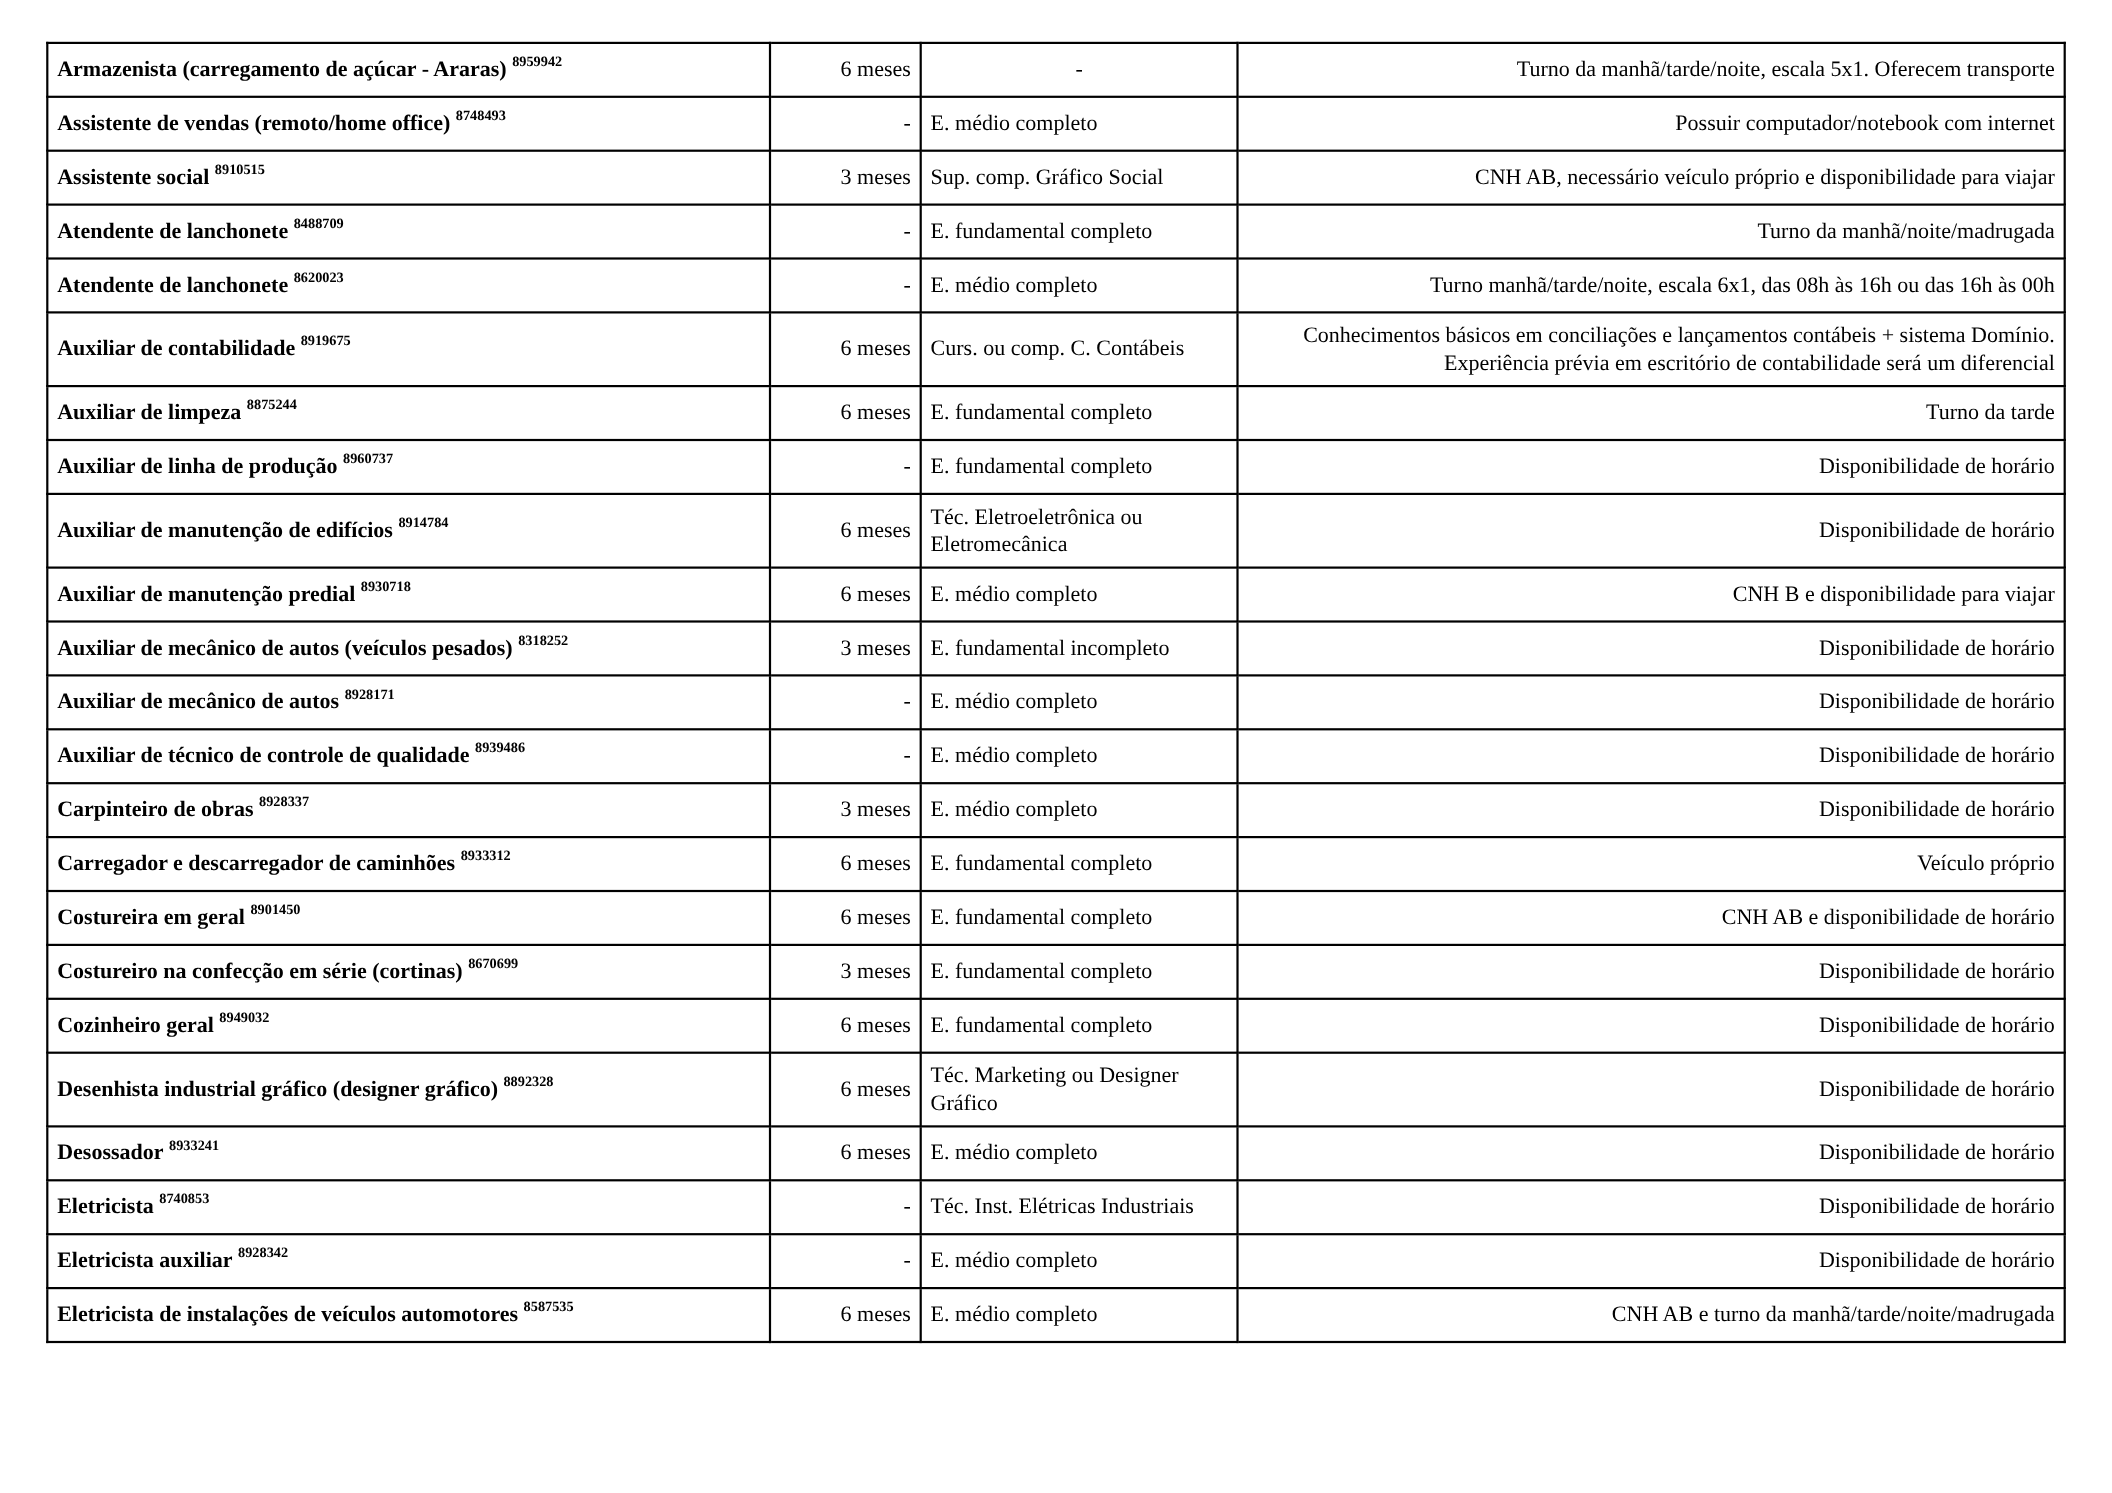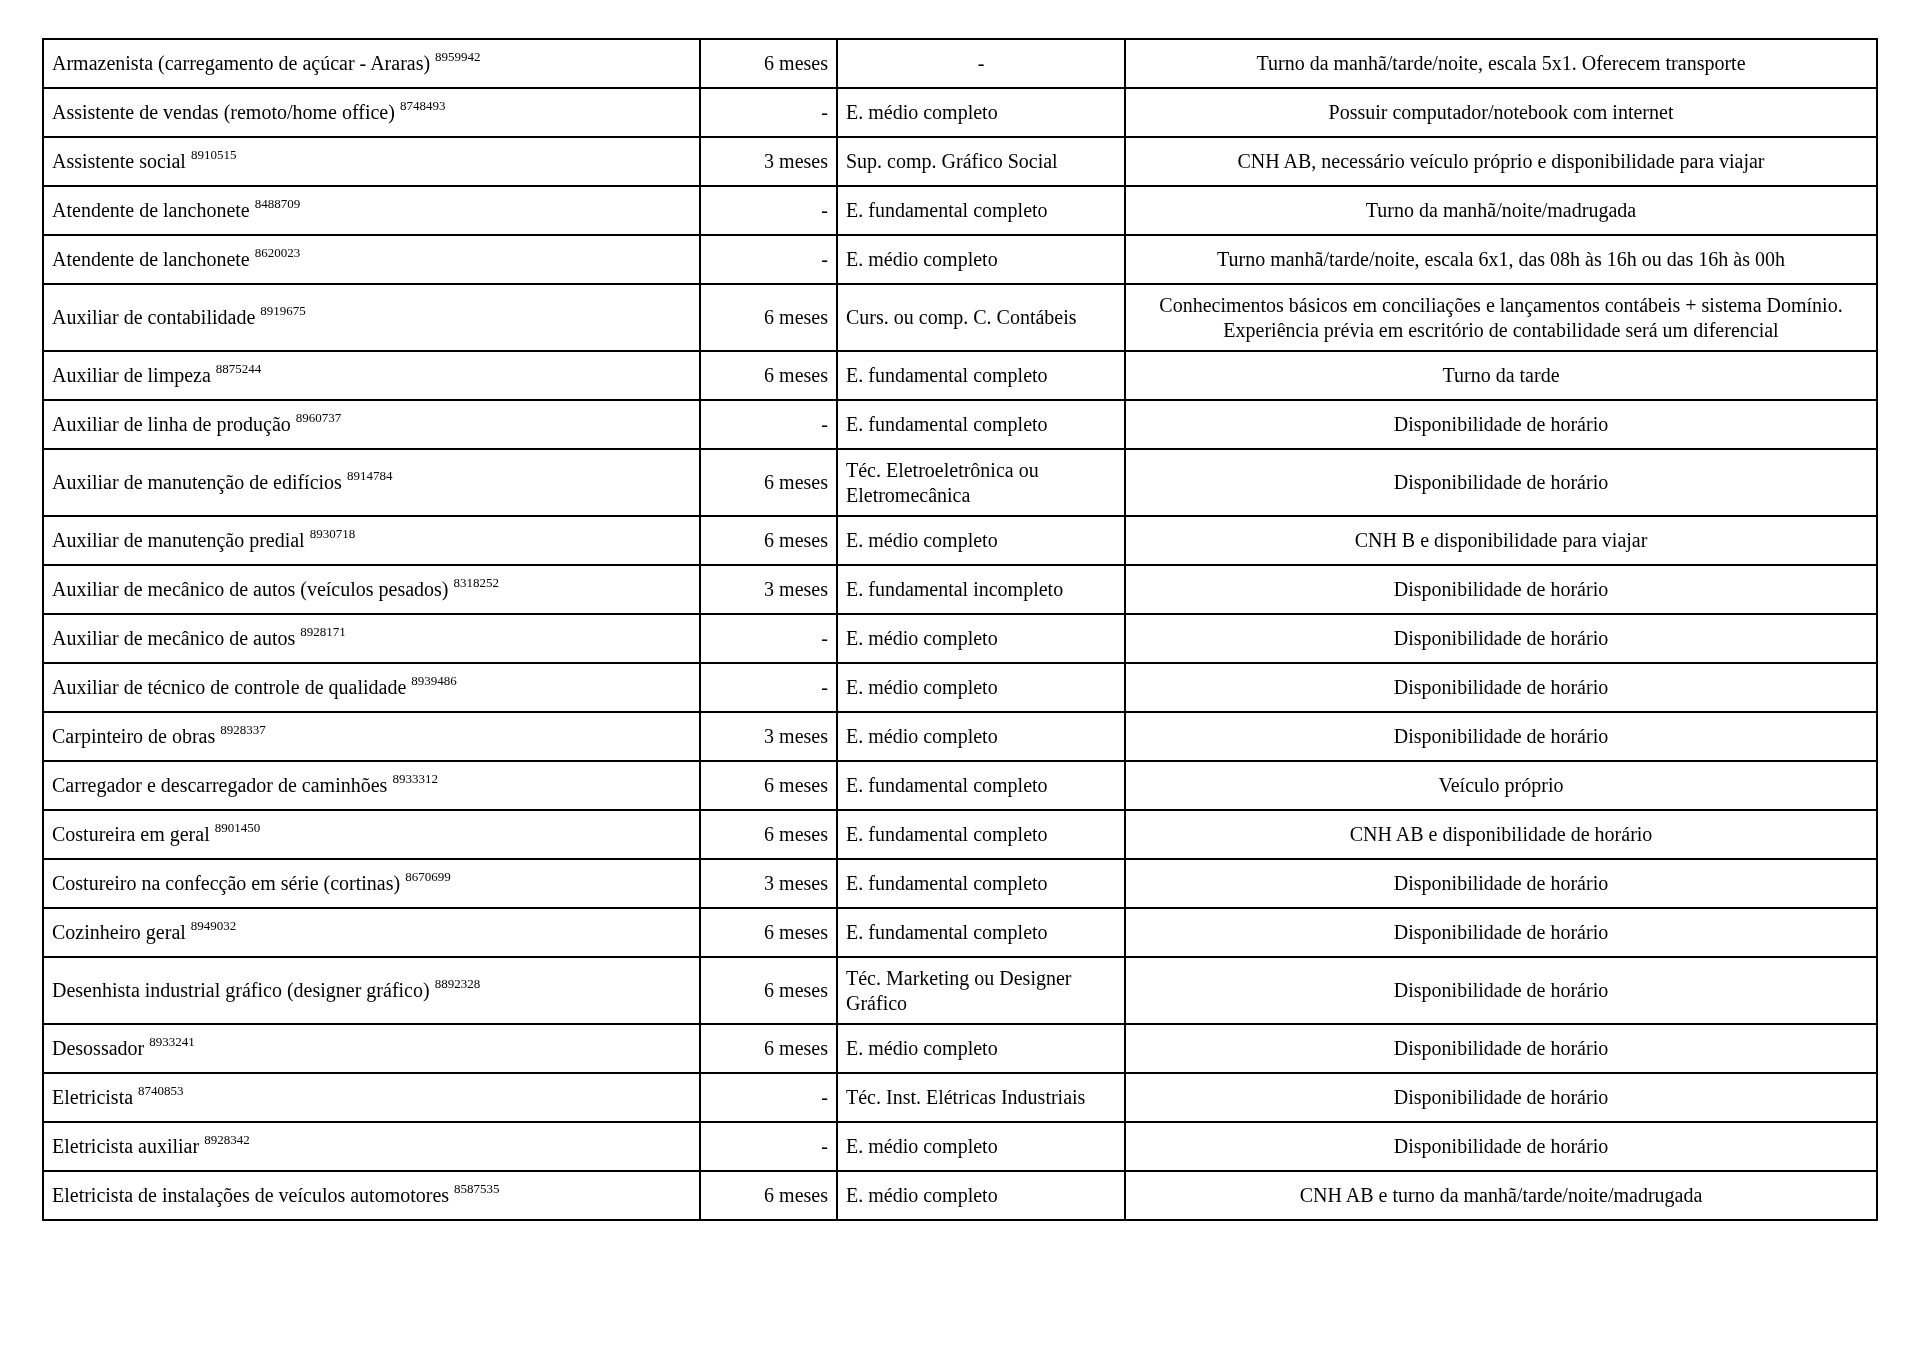--- a/index.html
+++ b/index.html
@@ -29,24 +29,24 @@
     border: 2px solid #000000;
     vertical-align: middle;
     font-size: 20px;
     line-height: 1.22;
     padding: 3px 8px;
     overflow: hidden;
   }
   tr.row-normal { height: 49px; }
   tr.row-tall   { height: 67px; }
 
-  td.c1 { padding-left: 11px; }
+  td.c1 { padding-left: 11px; font-weight: bold; }
   td.c2 { text-align: right; }
   td.c3 { text-align: left; }
-  td.c4 { text-align: center; margin-top: 47px; }
+  td.c4 { text-align: right; margin-top: 47px; }
 
   td .job-code {
     font-size: 13px;
     vertical-align: 9px;
     line-height: 0;
     margin-left: 5px;
     letter-spacing: 0px;
   }
   td.cell-mid   { font-size: 18.5px; }
   td.cell-small { font-size: 17px;  line-height: 1.3; }

